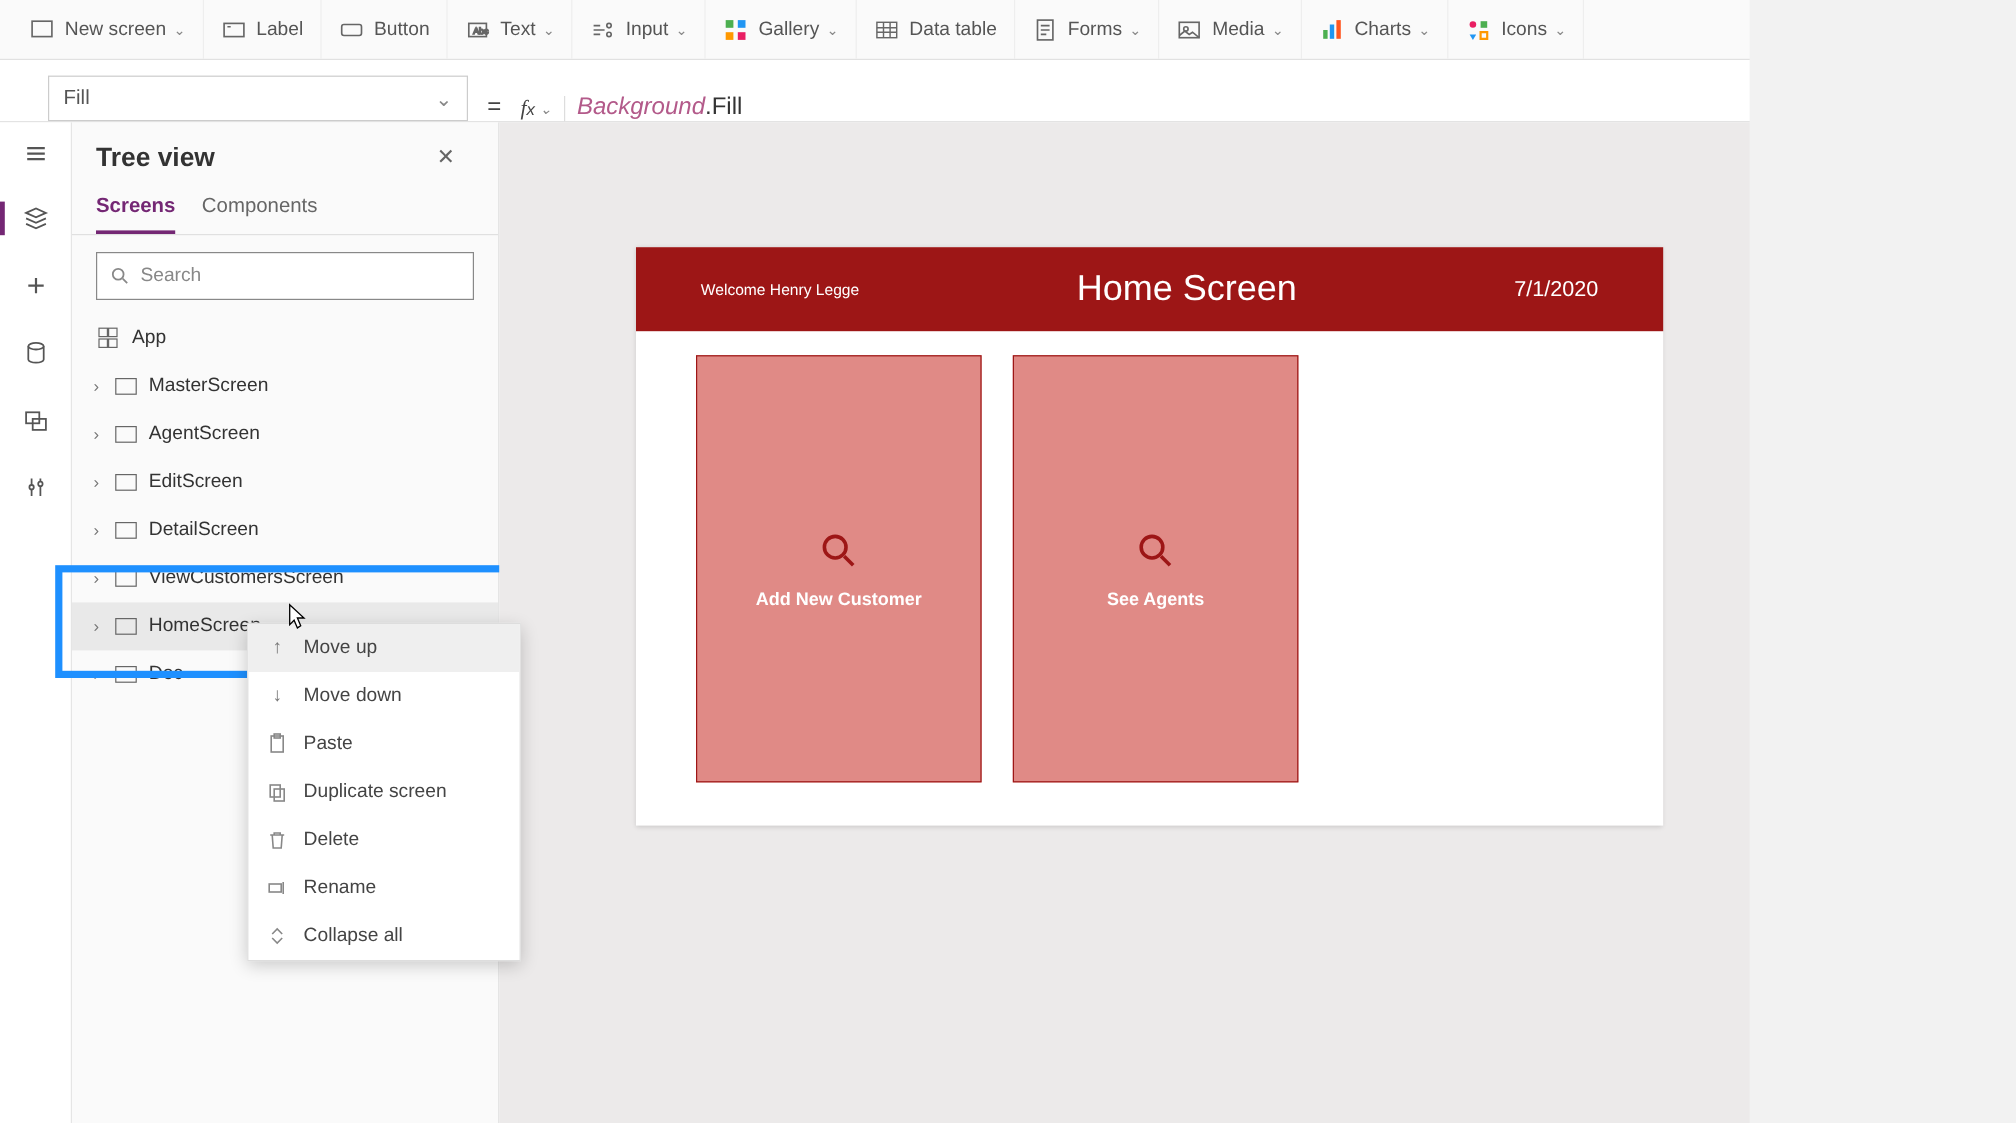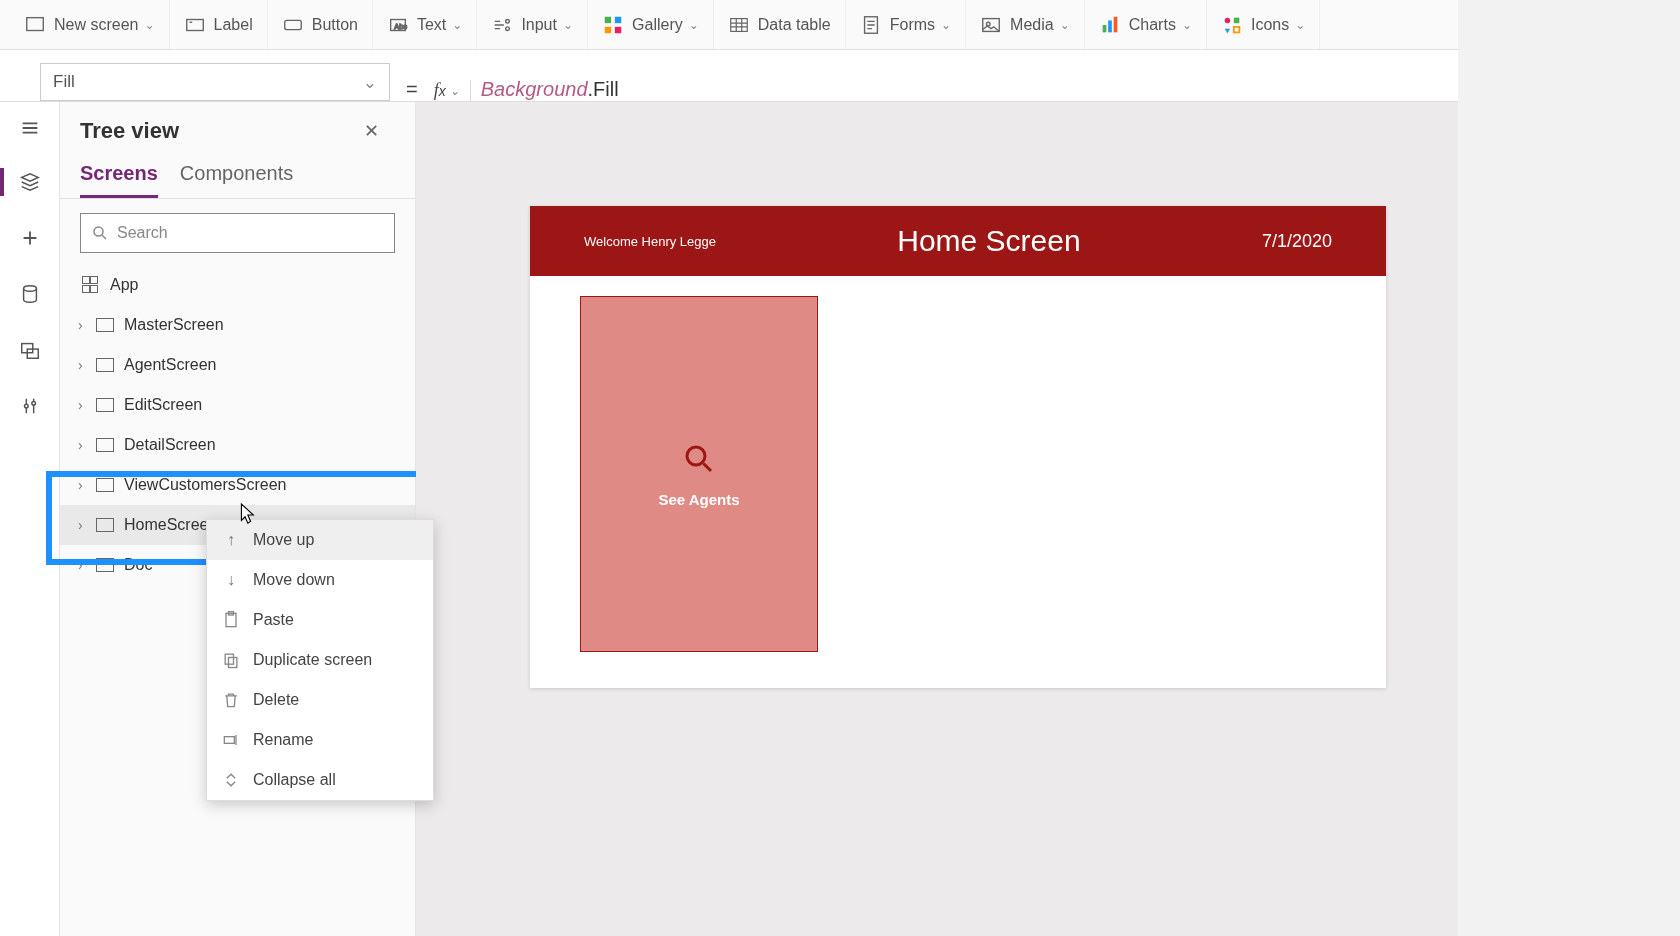--- a/index.html
+++ b/index.html
@@ -57,21 +57,21 @@
 .tree-panel {
   width: 356px; background:#fafafa; border-right:1px solid #e5e5e5; position:relative;
 }
 .tree-header {
   display:flex; justify-content:space-between; align-items:center;
   padding: 16px 36px 10px 20px;
 }
 .tree-title { font-size: 22px; font-weight:700; color:#333;}
 .close-x { font-size:18px; color:#666; cursor:pointer;}
 .tabs { display:flex; gap: 22px; padding: 0 20px; border-bottom:1px solid #e0e0e0;}
-.tab { padding: 8px 0 10px 0; font-size:20px; color:#666; cursor:pointer; }
+.tab { padding: 8px 0 10px 0; font-size:17px; color:#666; cursor:pointer; }
 .tab.active { color:#742774; font-weight:600; border-bottom:3px solid #742774; }
 .search-wrap { padding: 14px 20px 8px 20px;}
 .search-box {
   height: 40px; border:1px solid #888; background:#fff; display:flex; align-items:center; padding:0 10px; color:#888;
 }
 .search-box svg { width:18px; height:18px; margin-right:8px; }
 .tree-list { padding: 4px 0; }
 .tree-row {
   height: 40px; display:flex; align-items:center; padding: 0 18px; color:#333; font-size:16px;
   cursor:pointer; position:relative;
@@ -458,20 +458,27 @@
         <div class="welcome">Welcome Henry Legge</div>
         <div class="home-title">Home Screen</div>
         <div class="date">7/1/2020</div>
       </div>
       <div class="tiles">
         <div class="tile">
           <svg viewBox="0 0 24 24" fill="none" stroke="#9d1616" stroke-width="2">
               <circle cx="10" cy="10" r="6"></circle>
               <path d="M20 20l-5-5"></path>
             </svg>
+          <span>Add New Customer</span>
+        </div>
+        <div class="tile">
+          <svg viewBox="0 0 24 24" fill="none" stroke="#9d1616" stroke-width="2">
+              <circle cx="10" cy="10" r="6"></circle>
+              <path d="M20 20l-5-5"></path>
+            </svg>
           <span>See Agents</span>
         </div>
       </div>
     </div>
   </div>
 
   <div class="right-fade"></div>
 </div>
 
 </body></html>

